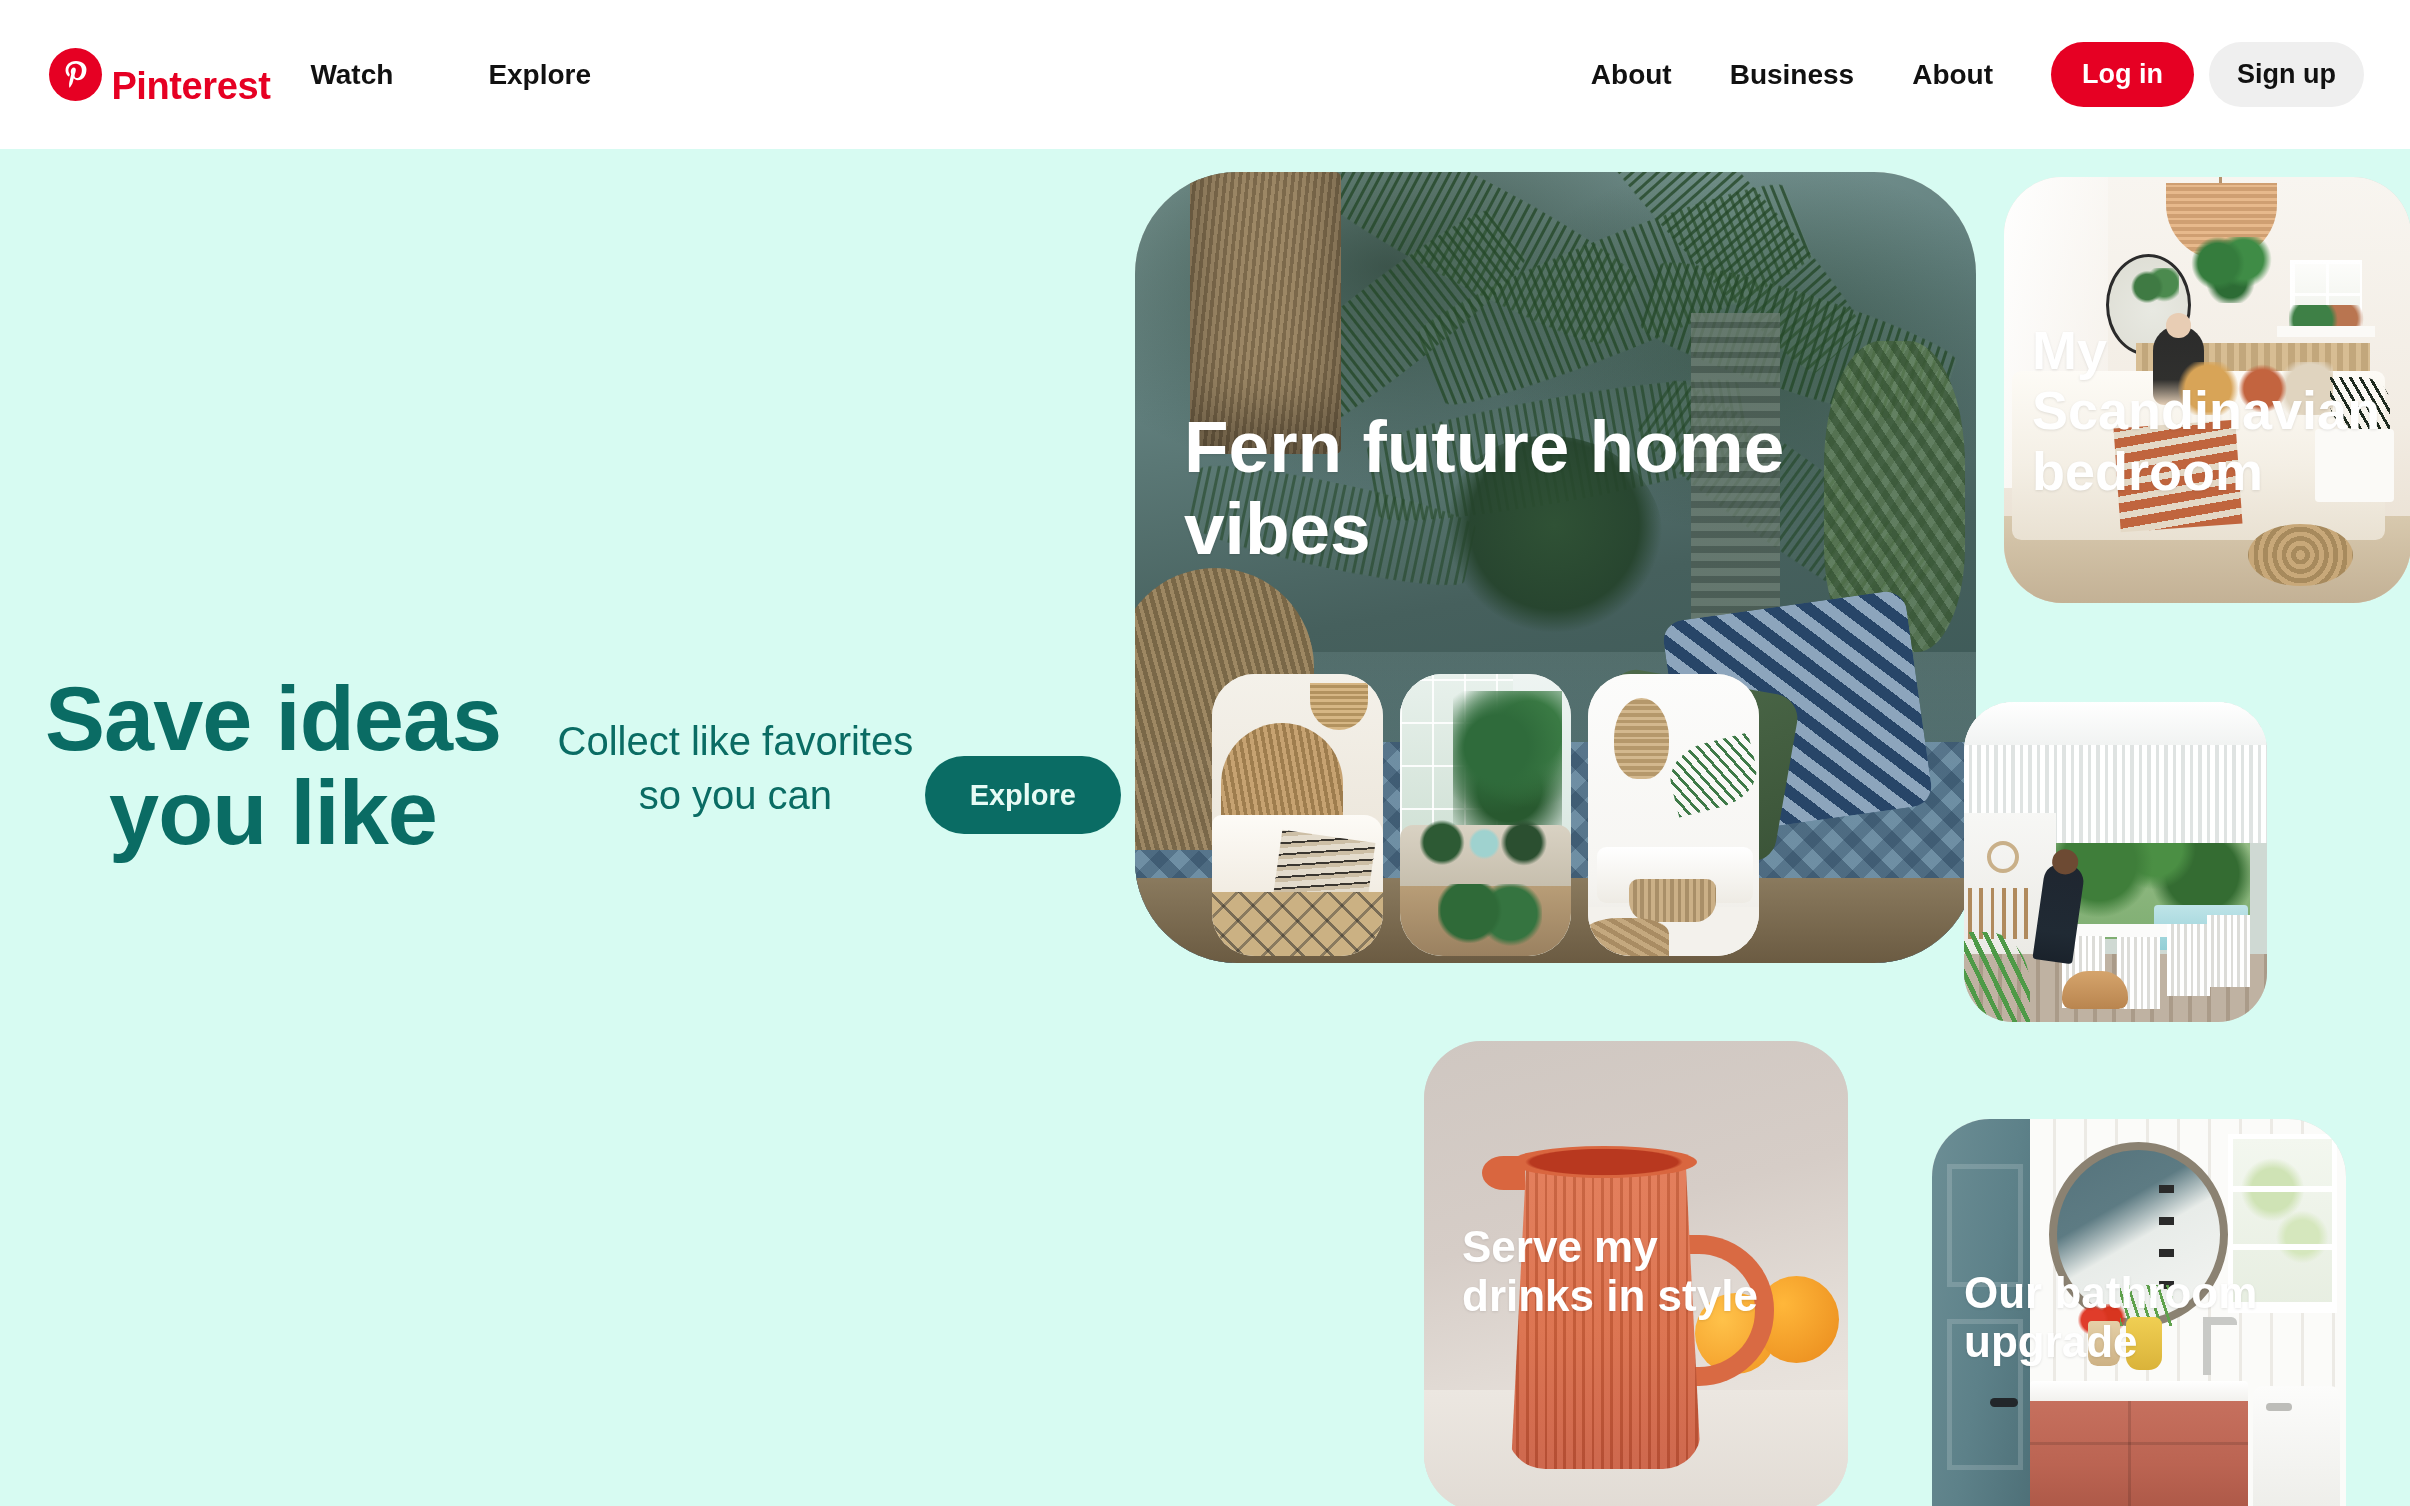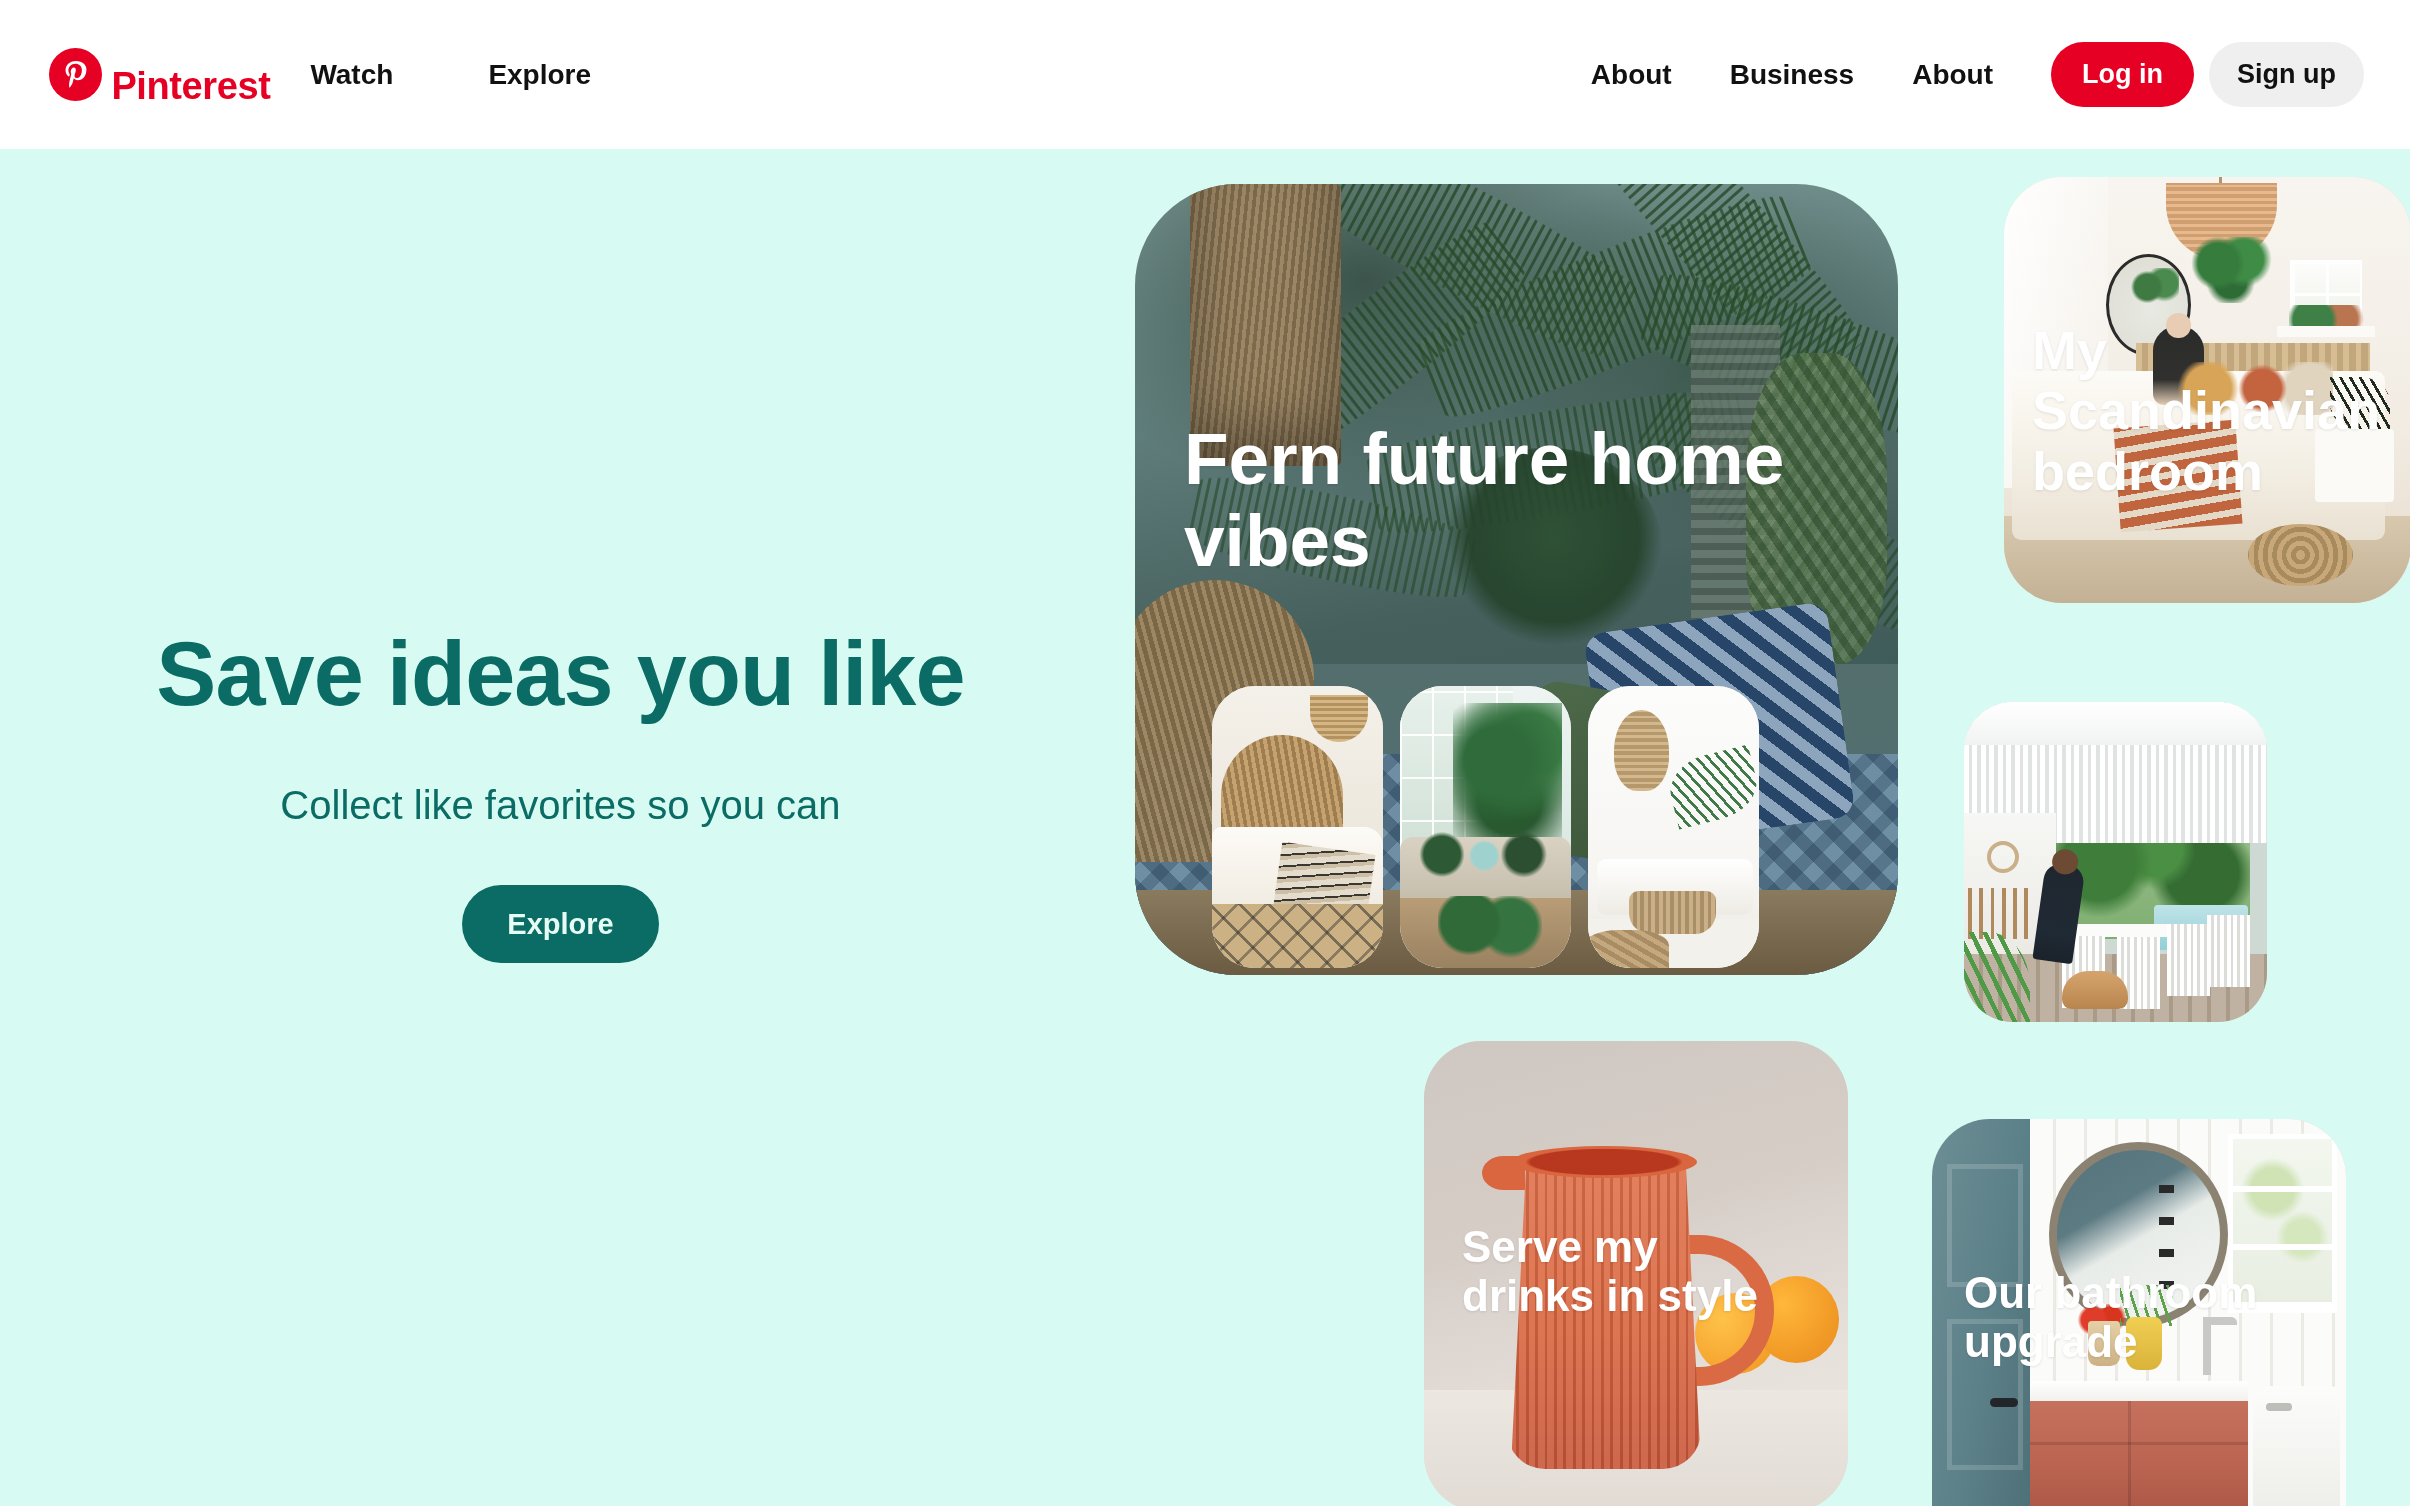--- a/index.html
+++ b/index.html
@@ -60,21 +60,21 @@
     border: none; border-radius: 34px;
     padding: 17px 28px; cursor: pointer;
     white-space: nowrap;
     font-family: "Liberation Sans", sans-serif;
   }
 
   
   .hero-left {
     position: absolute; left: 0; top: 149px;
     width: 1121px; height: 1358px;
-    display: flex; flex-direction: column;
+    display: flex; flex-direction: row;
     align-items: center; justify-content: center;
     padding-bottom: 66px;
   }
   .hero-title {
     color: #0a6c64;
     font-size: 90px; font-weight: 700;
     letter-spacing: -0.9px; line-height: 1.05;
     text-align: center;
     margin-bottom: 58px;
   }
@@ -103,22 +103,22 @@
     color: #ffffff;
     font-weight: 700;
     line-height: 1.12;
     z-index: 4;
     text-shadow: 0 0.9px 2.8px rgba(0,0,0,0.10);
   }
   .scene { position: absolute; inset: 0; }
 
   
   #card-fern {
-    left: 1135px; top: 184px;
-    width: 763px; height: 791px;
+    left: 1135px; top: 172px;
+    width: 841px; height: 791px;
     border-radius: 102px;
   }
   .fern-bg {
     position: absolute; inset: 0;
     background:
       radial-gradient(ellipse 60% 40% at 30% 12%, rgba(20,40,25,0.55), transparent 70%),
       radial-gradient(ellipse 46% 34% at 74% 22%, rgba(25,50,30,0.45), transparent 70%),
       linear-gradient(170deg, #7d9a98 0%, #607e7c 26%, #46605d 52%, #3d5a58 74%, #54716c 100%);
   }
   

